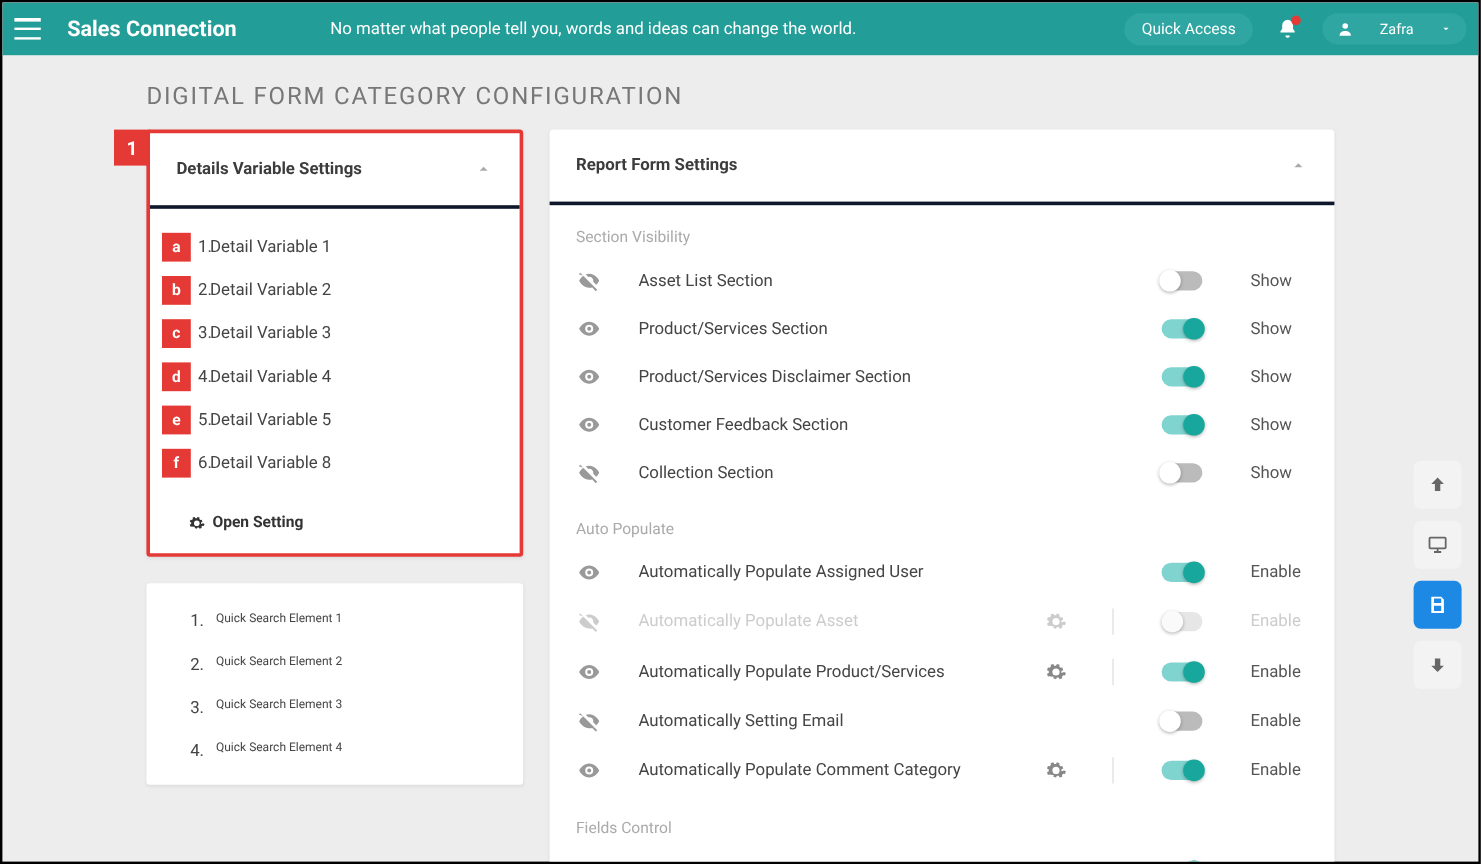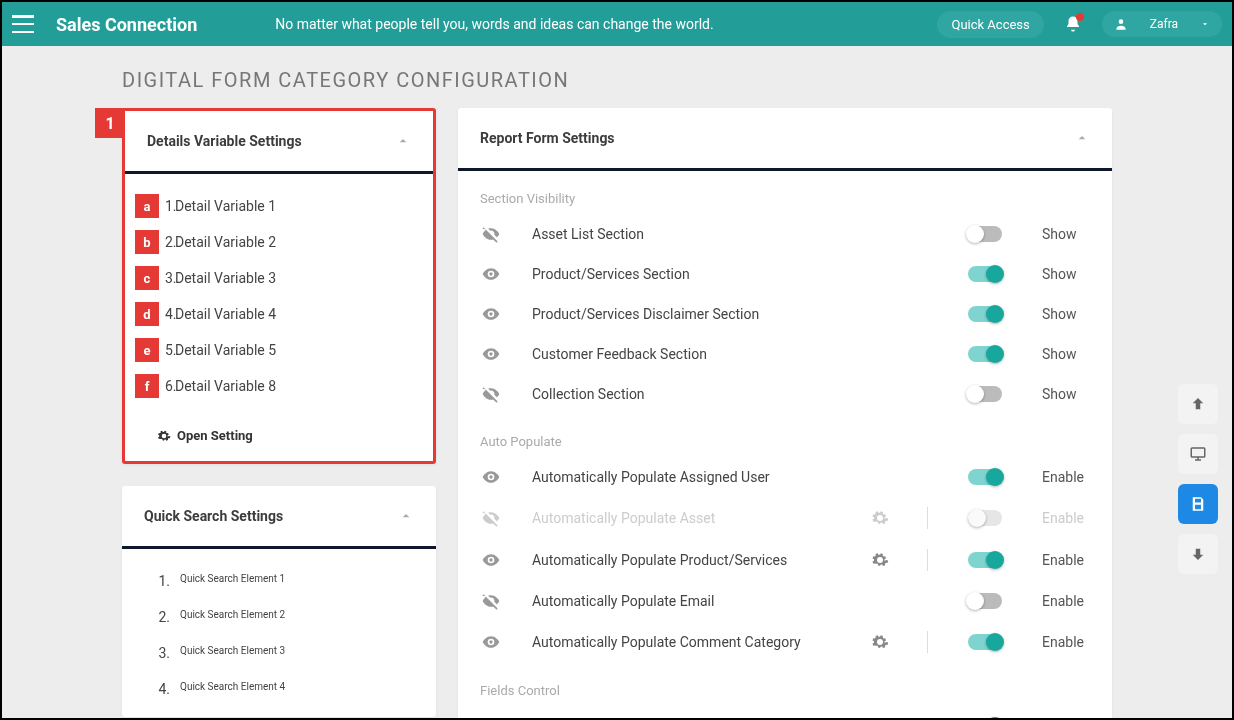--- a/index.html
+++ b/index.html
@@ -152,28 +152,20 @@
         </div>
       <div class="open-setting">
         <svg width="14" height="14" viewBox="0 0 24 24" fill="#333">
             <path d="M12 8a4 4 0 1 0 0 8 4 4 0 0 0 0-8zm9 4l2 1-1 3-2-.4a8 8 0 0 1-1.4 1.4l.4 2-3 1-1-2h-2l-1 2-3-1 .4-2A8 8 0 0 1 5 16.6L3 17l-1-3 2-1v-2l-2-1 1-3 2 .4A8 8 0 0 1 6.4 6L6 4l3-1 1 2h2l1-2 3 1-.4 2a8 8 0 0 1 1.4 1.4L19 7l1 3-2 1v2z"></path>
           </svg>
         <span>Open Setting</span>
       </div>
     </div>
 
     <div class="card">
-      <div class="card-header">
-        <div class="card-title">Quick Search Settings</div>
-        <div class="chevron">
-          <svg width="16" height="16" viewBox="0 0 24 24" fill="currentColor">
-              <path d="M7 14l5-5 5 5z"></path>
-            </svg>
-        </div>
-      </div>
       <div class="qs-list" id="qs-list">
           <div class="qs-row">
        <div class="qs-num">1.</div>
        <div class="qs-label">Quick Search Element 1</div>
      </div>
           <div class="qs-row">
        <div class="qs-num">2.</div>
        <div class="qs-label">Quick Search Element 2</div>
      </div>
           <div class="qs-row">
@@ -311,21 +303,21 @@
               <div class="knob"></div>
             </div>
        <div class="toggle-label">Enable</div>
      </div>
           <div class="rf-row ">
        <div class="eye-icon">
               <svg width="20" height="20" viewBox="0 0 24 24" fill="currentColor">
                 <path d="M3 4l17 17-1.4 1.4L15 18.8A11 11 0 0 1 12 19c-5 0-9-4.5-10-7 .5-1.3 2-3.4 4.2-5L1.6 5.4 3 4zm9 1c5 0 9 4.5 10 7-.4 1-1.4 2.6-3 4l-3-3a4 4 0 0 0-4.9-4.9L8.5 5.5C9.6 5.2 10.8 5 12 5z"></path>
               </svg>
             </div>
-       <div class="rf-label">Automatically Populate Email</div>
+       <div class="rf-label">Automatically Setting Email</div>
 
        <div class="toggle off">
               <div class="knob"></div>
             </div>
        <div class="toggle-label">Enable</div>
      </div>
           <div class="rf-row ">
        <div class="eye-icon">
               <svg width="20" height="20" viewBox="0 0 24 24" fill="currentColor">
                 <path d="M12 5c-5 0-9 4.5-10 7 1 2.5 5 7 10 7s9-4.5 10-7c-1-2.5-5-7-10-7zm0 11a4 4 0 1 1 0-8 4 4 0 0 1 0 8zm0-6a2 2 0 1 0 0 4 2 2 0 0 0 0-4z"></path>

